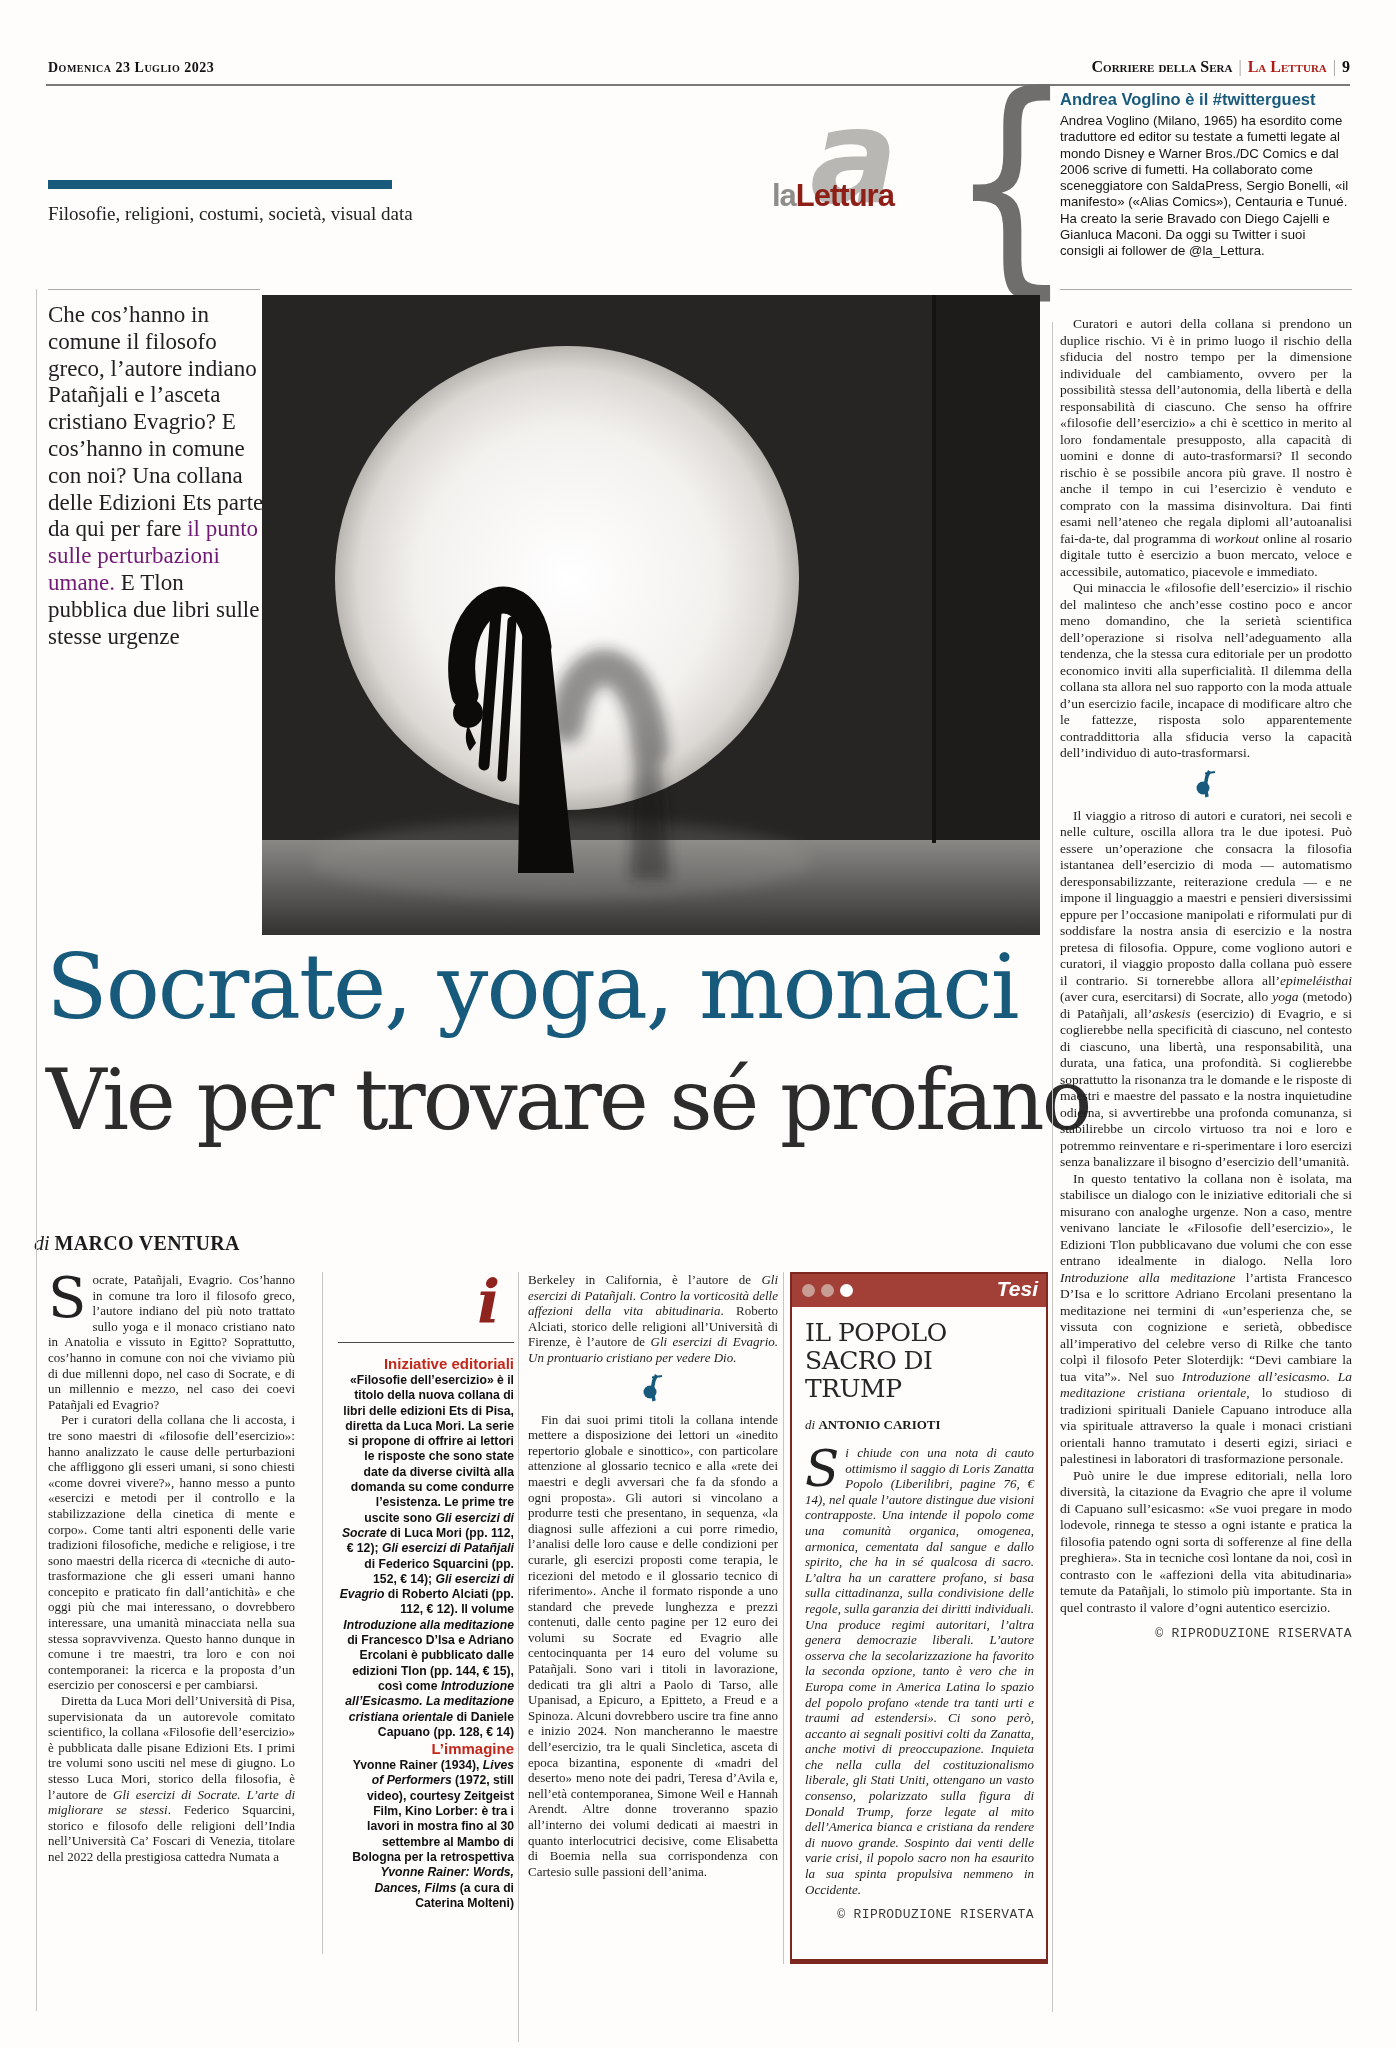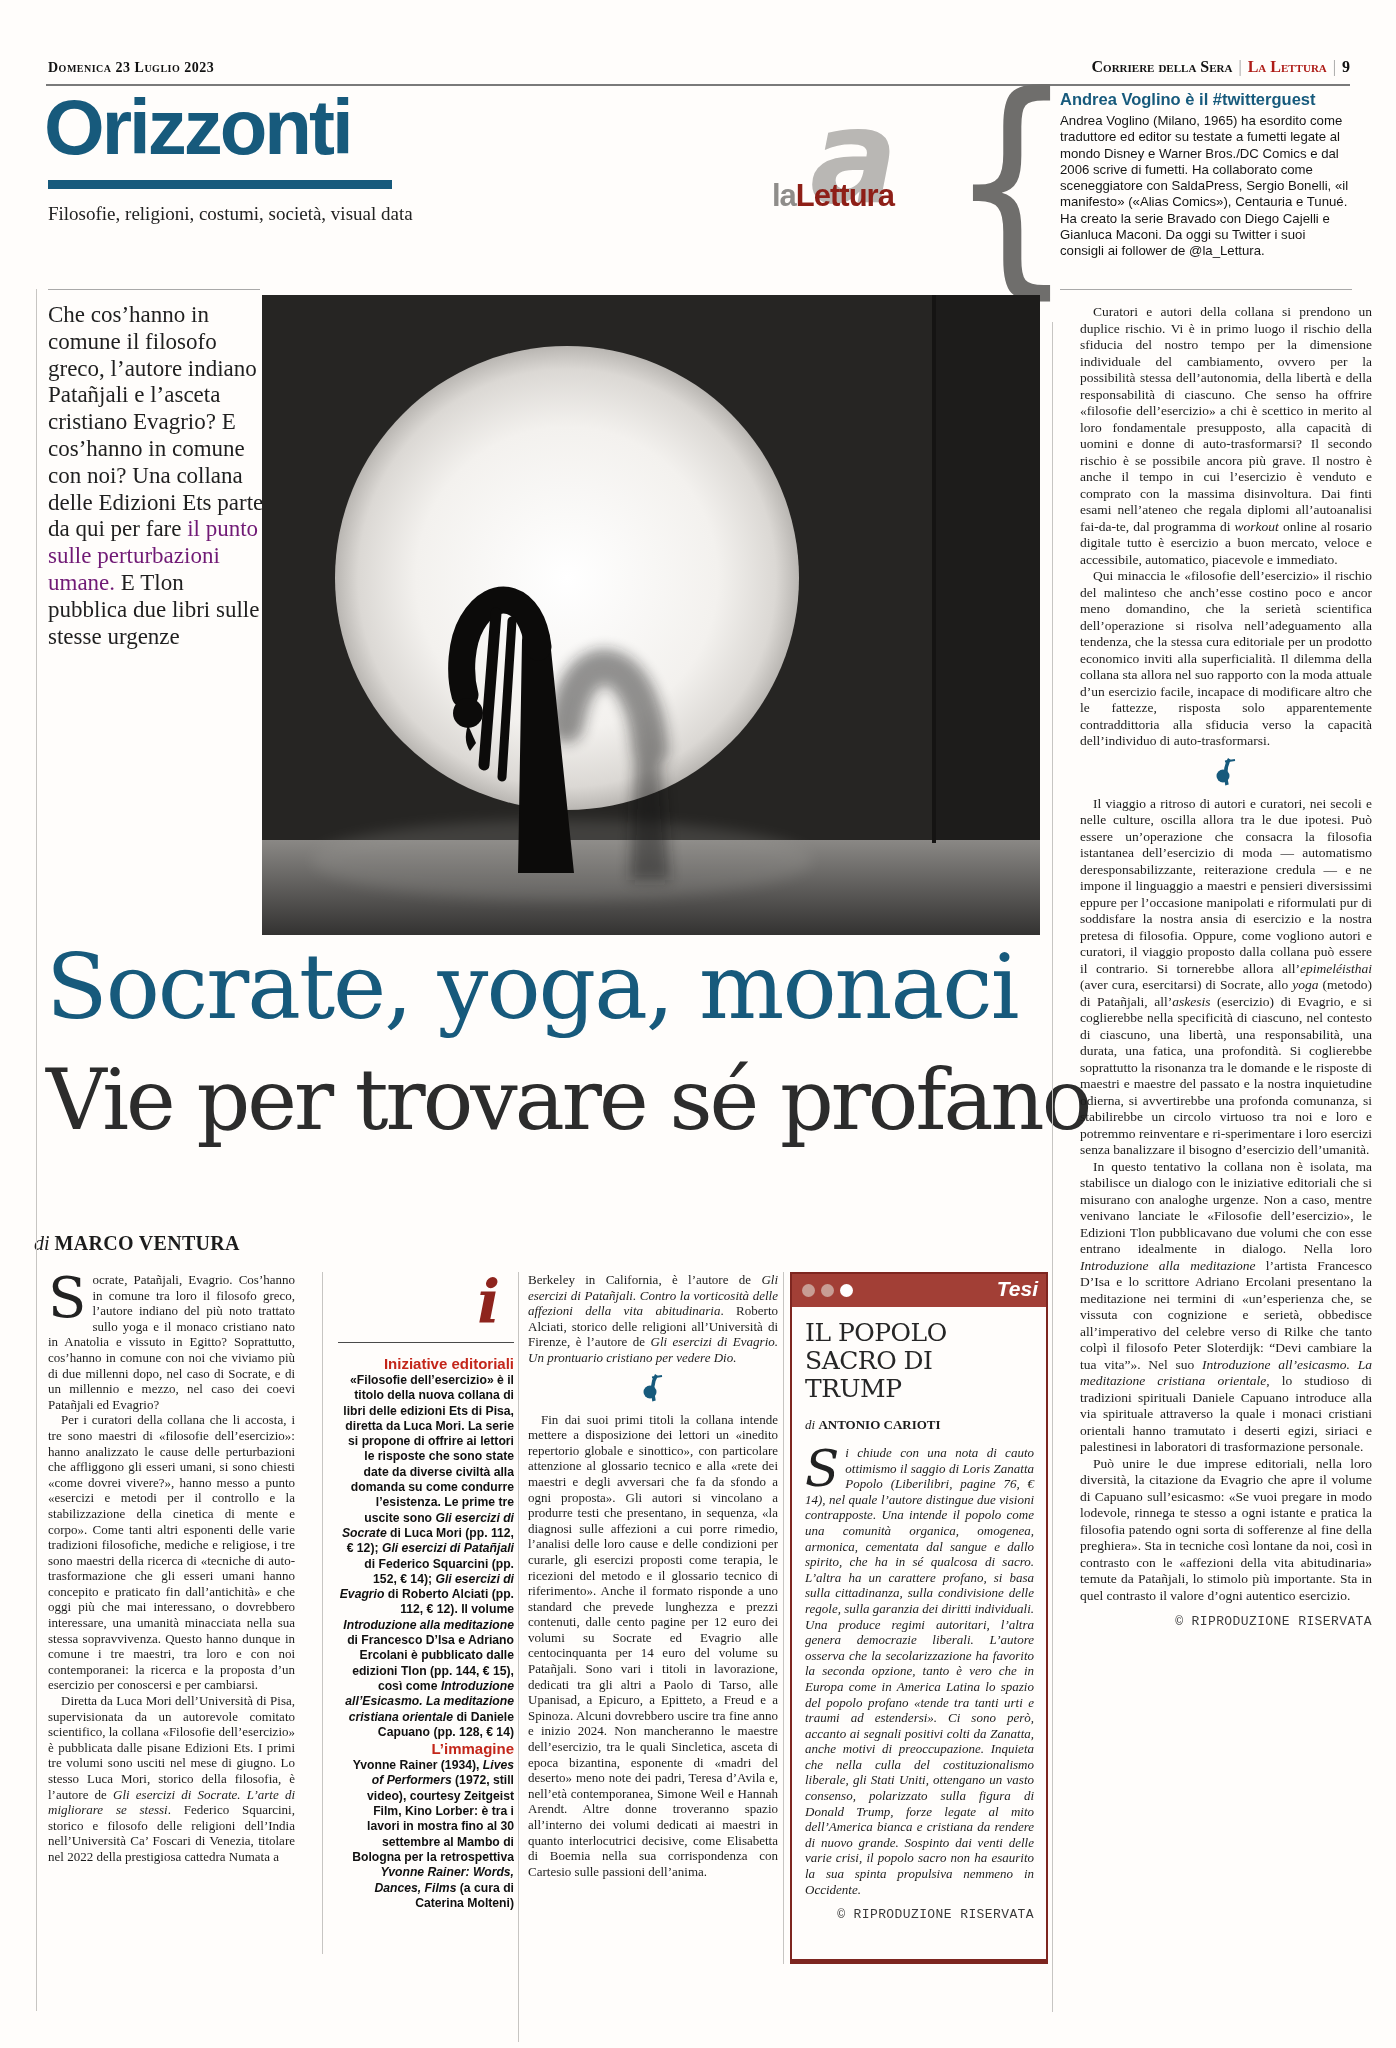--- a/index.html
+++ b/index.html
@@ -49,21 +49,21 @@
        line-height:1;color:#2c2c2c;}
   .byline{left:34px;top:1232px;font-size:20px;}
   .byline i{font-style:italic;}
   .byline b{font-weight:bold;letter-spacing:.3px;}
 
   
   .bodycol p{margin:0;text-align:justify;font-size:13px;line-height:15.6px;hyphens:auto;}
   .bodycol p.ind{text-indent:13px;}
   .col1{left:48px;top:1272px;width:247px;height:682px;overflow:hidden;}
   .col2{left:528px;top:1272px;width:250px;height:772px;overflow:hidden;}
-  .colR{left:1060px;top:304px;width:292px;height:1700px;overflow:hidden;margin-left:20px;}
+  .colR{left:1060px;top:316px;width:292px;height:1700px;overflow:hidden;}
   .colR p{font-size:13.5px;line-height:16.5px;}
   .drop{float:left;font-family:"DejaVu Serif",serif;font-size:56px;line-height:46px;
         padding:3px 6px 0 0;color:#222;}
   .orn{text-align:center;padding:7px 0 5px 0;}
   .copyright{text-align:right;font-family:Liberation Mono, monospace;font-size:13px;
              letter-spacing:.4px;color:#3a3a3a;margin-top:10px;}
 
   
   .vrule{width:0;border-left:1px solid #c7c5c2;}
 
@@ -95,21 +95,20 @@
 <body>
 
 <div class="page">
 
   <div class="abs m-date sc">Domenica 23 Luglio 2023</div>
   <div class="abs m-right">
     <span class="sc">Corriere della Sera</span><span class="sep">|</span><span class="sc lalettura">La Lettura</span><span class="sep">|</span><span>9</span>
   </div>
   <div class="abs m-rule"></div>
 
-  <div class="abs sec-title">Orizzonti</div>
   <div class="abs sec-bar"></div>
   <div class="abs sec-sub">Filosofie, religioni, costumi, società, visual data</div>
 
   <div class="abs logo-a">a</div>
   <div class="abs logo-word">
     <span class="la">la</span><span class="lettura">Lettura</span>
   </div>
   <div class="abs brace">{</div>
   <div class="abs tg">
     <p class="tg-h">Andrea Voglino è il #twitterguest</p>

